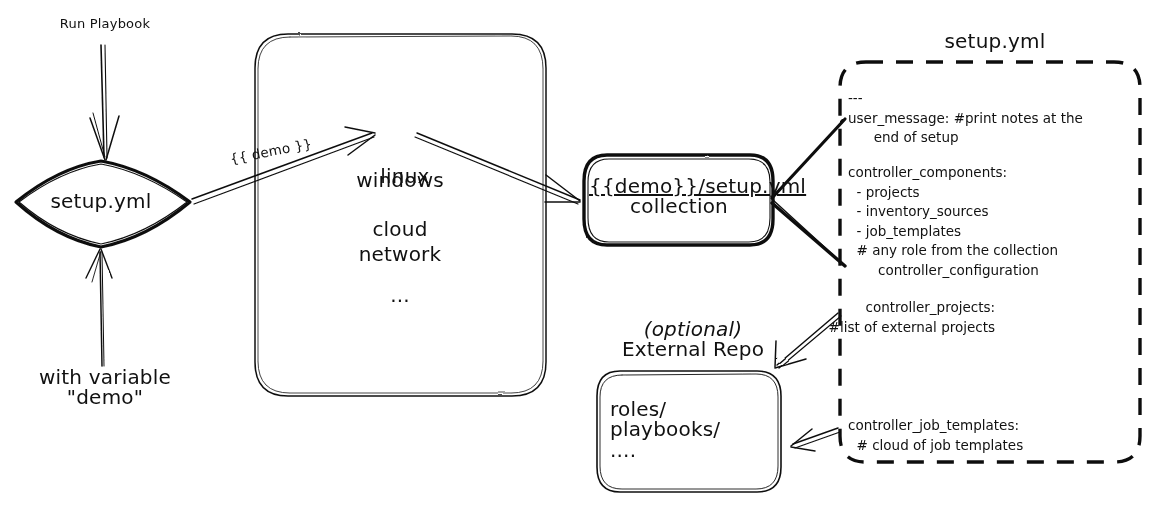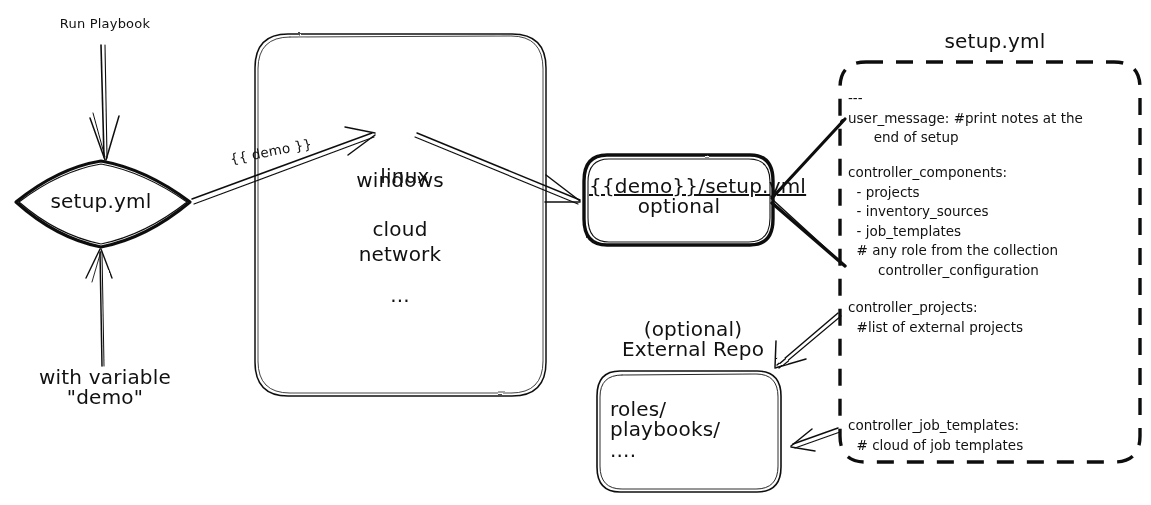--- a/index.html
+++ b/index.html
@@ -149,42 +149,42 @@
 
   <div class="lbl f13 center" style="left:216px; top:143px; width:110px; transform:rotate(-11deg); transform-origin:center;">{{ demo }}</div>
 
   <div class="lbl f14 center" style="left:350px; top:120px; width:110px;margin-top:47px;">linux</div>
   <div class="lbl f14 center" style="left:345px; top:171px; width:110px;text-align:center;">windows</div>
   <div class="lbl f14 center" style="left:345px; top:220px; width:110px;">cloud</div>
   <div class="lbl f14 center" style="left:345px; top:245px; width:110px;">network</div>
   <div class="lbl f14 center" style="left:345px; top:286px; width:110px;">...</div>
 
   <div class="lbl f14 center" style="left:589px; top:177px; width:180px;text-decoration:underline;">{{demo}}/setup.yml</div>
-  <div class="lbl f14 center" style="left:589px; top:197px; width:180px;">optional</div>
+  <div class="lbl f14 center" style="left:589px; top:197px; width:180px;">collection</div>
 
   <div class="lbl f14 center" style="left:930px; top:32px; width:130px;">setup.yml</div>
 
   <div class="code-blk" style="left:848px; top:89px;">---
 user_message: #print notes at the
       end of setup</div>
 
   <div class="code-blk" style="left:848px; top:163px;">controller_components:
   - projects
   - inventory_sources
   - job_templates
   # any role from the collection
        controller_configuration</div>
 
-  <div class="code-blk" style="left:848px; top:298px;">controller_projects:
+  <div class="code-blk" style="left:820px; top:298px;text-align:right;">controller_projects:
   #list of external projects</div>
 
 
   <div class="code-blk" style="left:848px; top:416px;">controller_job_templates:
   # cloud of job templates</div>
 
-  <div class="lbl f14 center" style="left:608px; top:320px; width:170px;">(optional)</div>
+  <div class="lbl f14 center" style="left:608px; top:320px; width:170px;font-style:italic;">(optional)</div>
   <div class="lbl f14 center" style="left:608px; top:340px; width:170px;">External Repo</div>
 
   <div class="lbl f14" style="left:610px; top:400px;text-align:right;">roles/</div>
   <div class="lbl f14" style="left:610px; top:420px;">playbooks/</div>
   <div class="lbl f14" style="left:610px; top:441px;">....</div>
 
 </div>
 
 </body></html>

